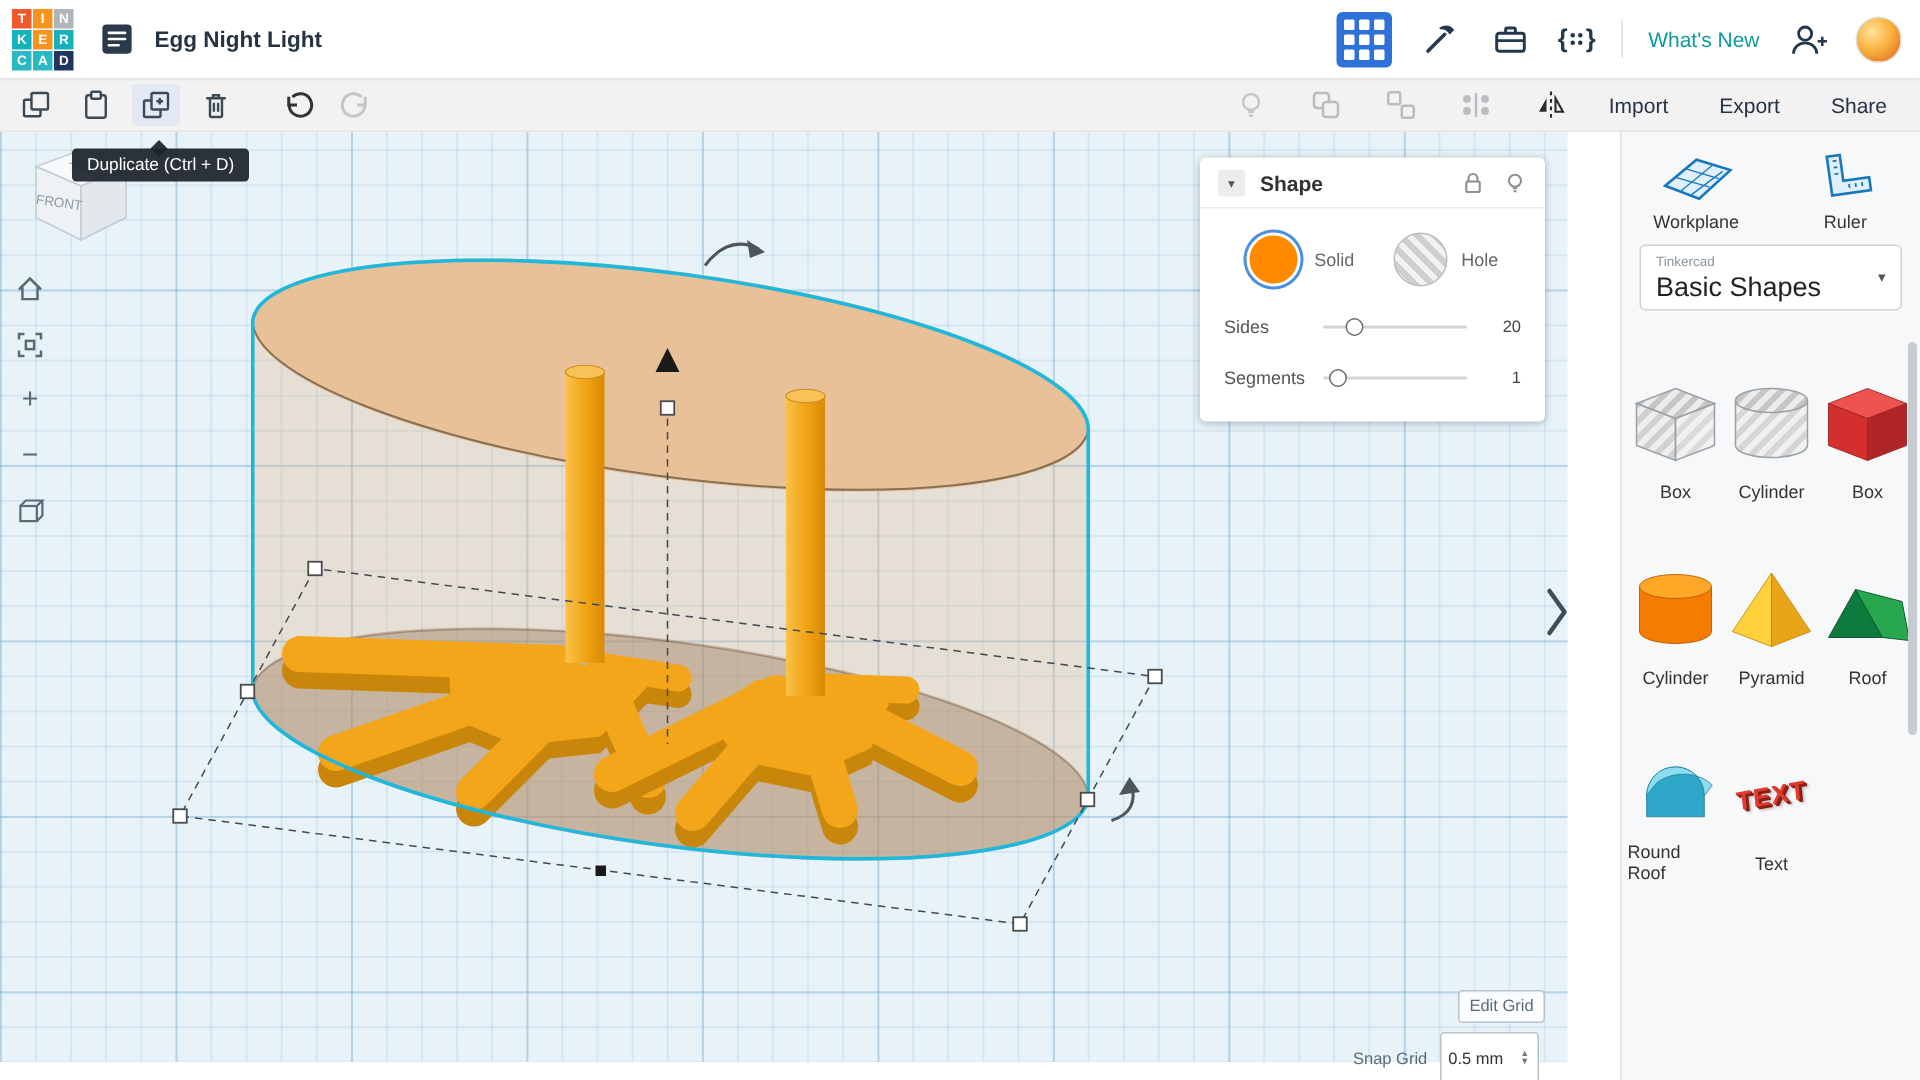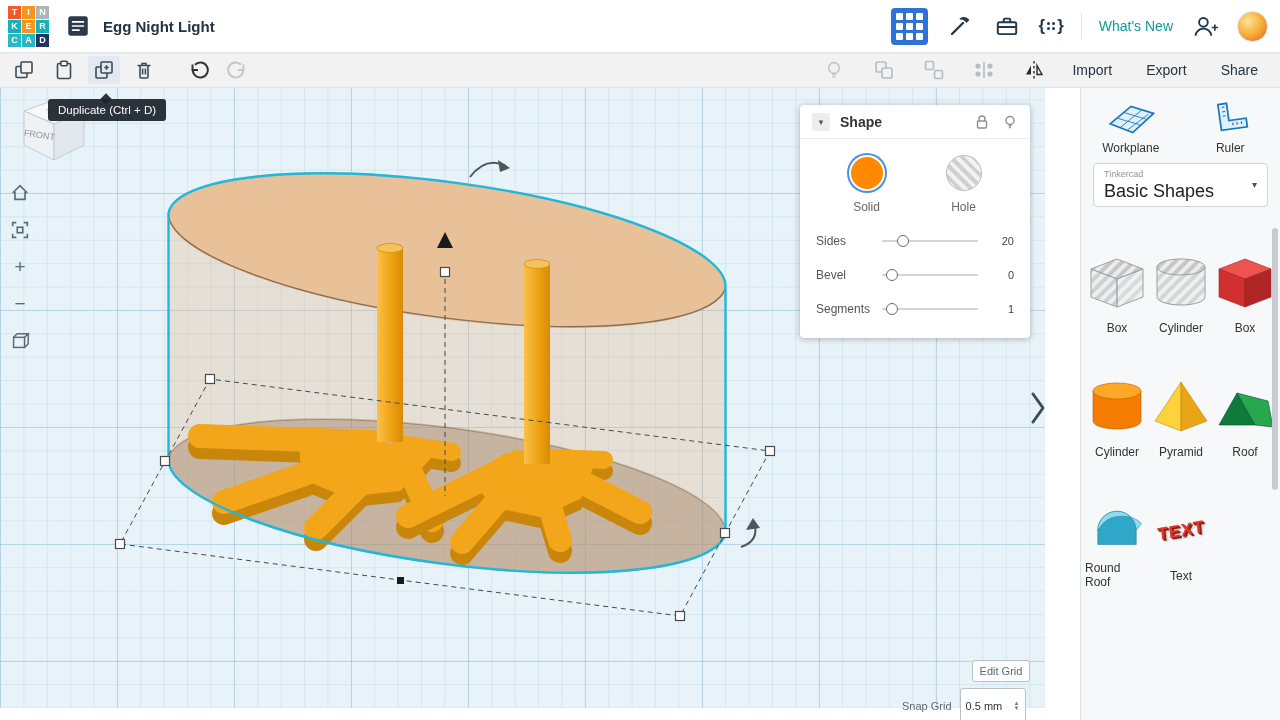--- a/index.html
+++ b/index.html
@@ -77,21 +77,21 @@
 
   
   .shape-panel { position:absolute; left:800px; top:105px; width:230px; background:#fff;
                  border-radius:4px; box-shadow:0 1px 6px rgba(0,0,0,.28); z-index:20; padding-bottom:12px; }
   .sp-header { height:34px; display:flex; align-items:center; padding:0 12px; border-bottom:1px solid #ececec; }
   .sp-caret { width:18px; height:18px; background:#ededed; border-radius:2px; display:flex;
               align-items:center; justify-content:center; font-size:9px; color:#555; cursor:pointer; }
   .sp-title { margin-left:10px; font-size:14px; font-weight:bold; color:#333; }
   .sp-hicons { margin-left:auto; display:flex; gap:12px; }
   .sp-options { display:flex; justify-content:space-around; padding:16px 18px 10px; }
-  .sp-opt { display:flex; flex-direction:column; align-items:center; gap:9px; cursor:pointer; }
+  .sp-opt { display:flex; align-items:center; gap:9px; cursor:pointer; }
   .opt-circle { width:36px; height:36px; border-radius:50%; }
   .opt-solid { background:#ff8a00; border:2px solid #fff; box-shadow:0 0 0 2px #4a90e2; }
   .opt-hole { background:repeating-linear-gradient(45deg,#cfcfcf 0 4px,#f2f2f2 4px 8px); border:1px solid #bdbdbd; }
   .sp-opt-label { font-size:12px; color:#666; }
   .slider-row { height:34px; display:flex; align-items:center; padding:0 16px; }
   .slider-label { width:66px; font-size:12px; color:#555; }
   .slider-track { flex:1; height:2px; background:#d4d4d4; position:relative; border-radius:1px; }
   .slider-knob { position:absolute; top:-5px; width:12px; height:12px; background:#fff;
                  border:1.5px solid #6b6b6b; border-radius:50%; cursor:pointer; }
   .slider-value { width:36px; text-align:right; font-size:11px; color:#444; }
@@ -448,27 +448,20 @@
     </div>
   </div>
   <div class="slider-row">
     <span class="slider-label">Sides</span>
     <div class="slider-track">
       <div class="slider-knob" style="left:16%"></div>
     </div>
     <span class="slider-value">20</span>
   </div>
   <div class="slider-row">
-    <span class="slider-label">Bevel</span>
-    <div class="slider-track">
-      <div class="slider-knob" style="left:4%"></div>
-    </div>
-    <span class="slider-value">0</span>
-  </div>
-  <div class="slider-row">
     <span class="slider-label">Segments</span>
     <div class="slider-track">
       <div class="slider-knob" style="left:4%"></div>
     </div>
     <span class="slider-value">1</span>
   </div>
 </div>
 
 <div class="sidebar">
   <div class="side-top">

